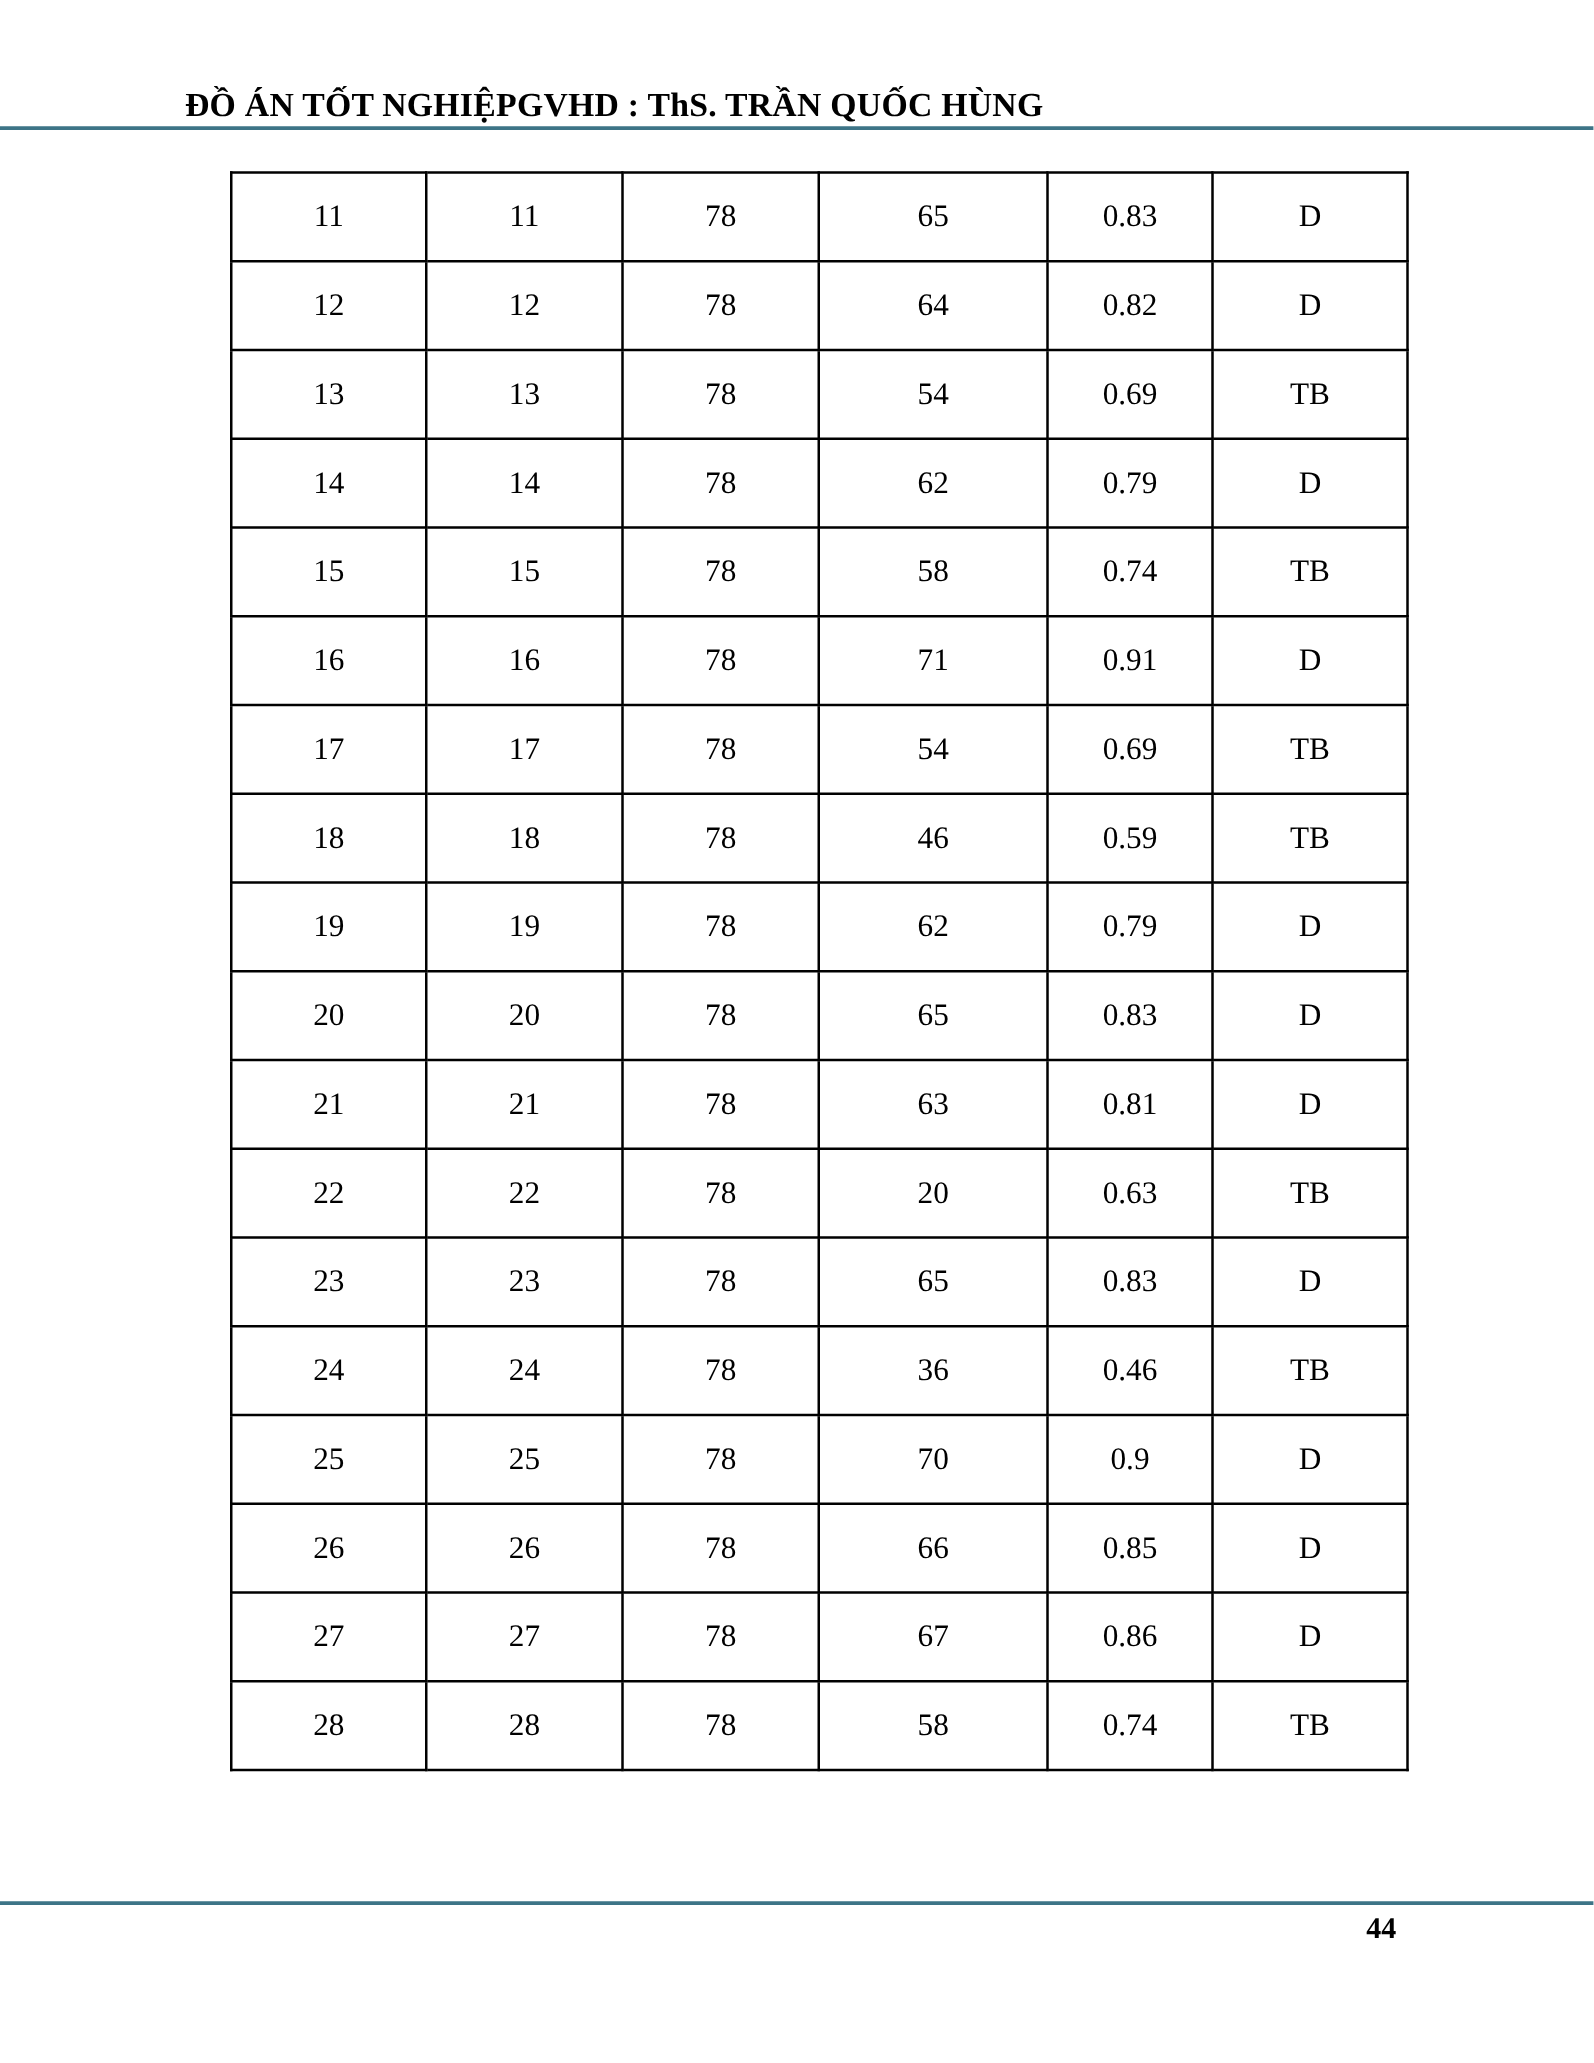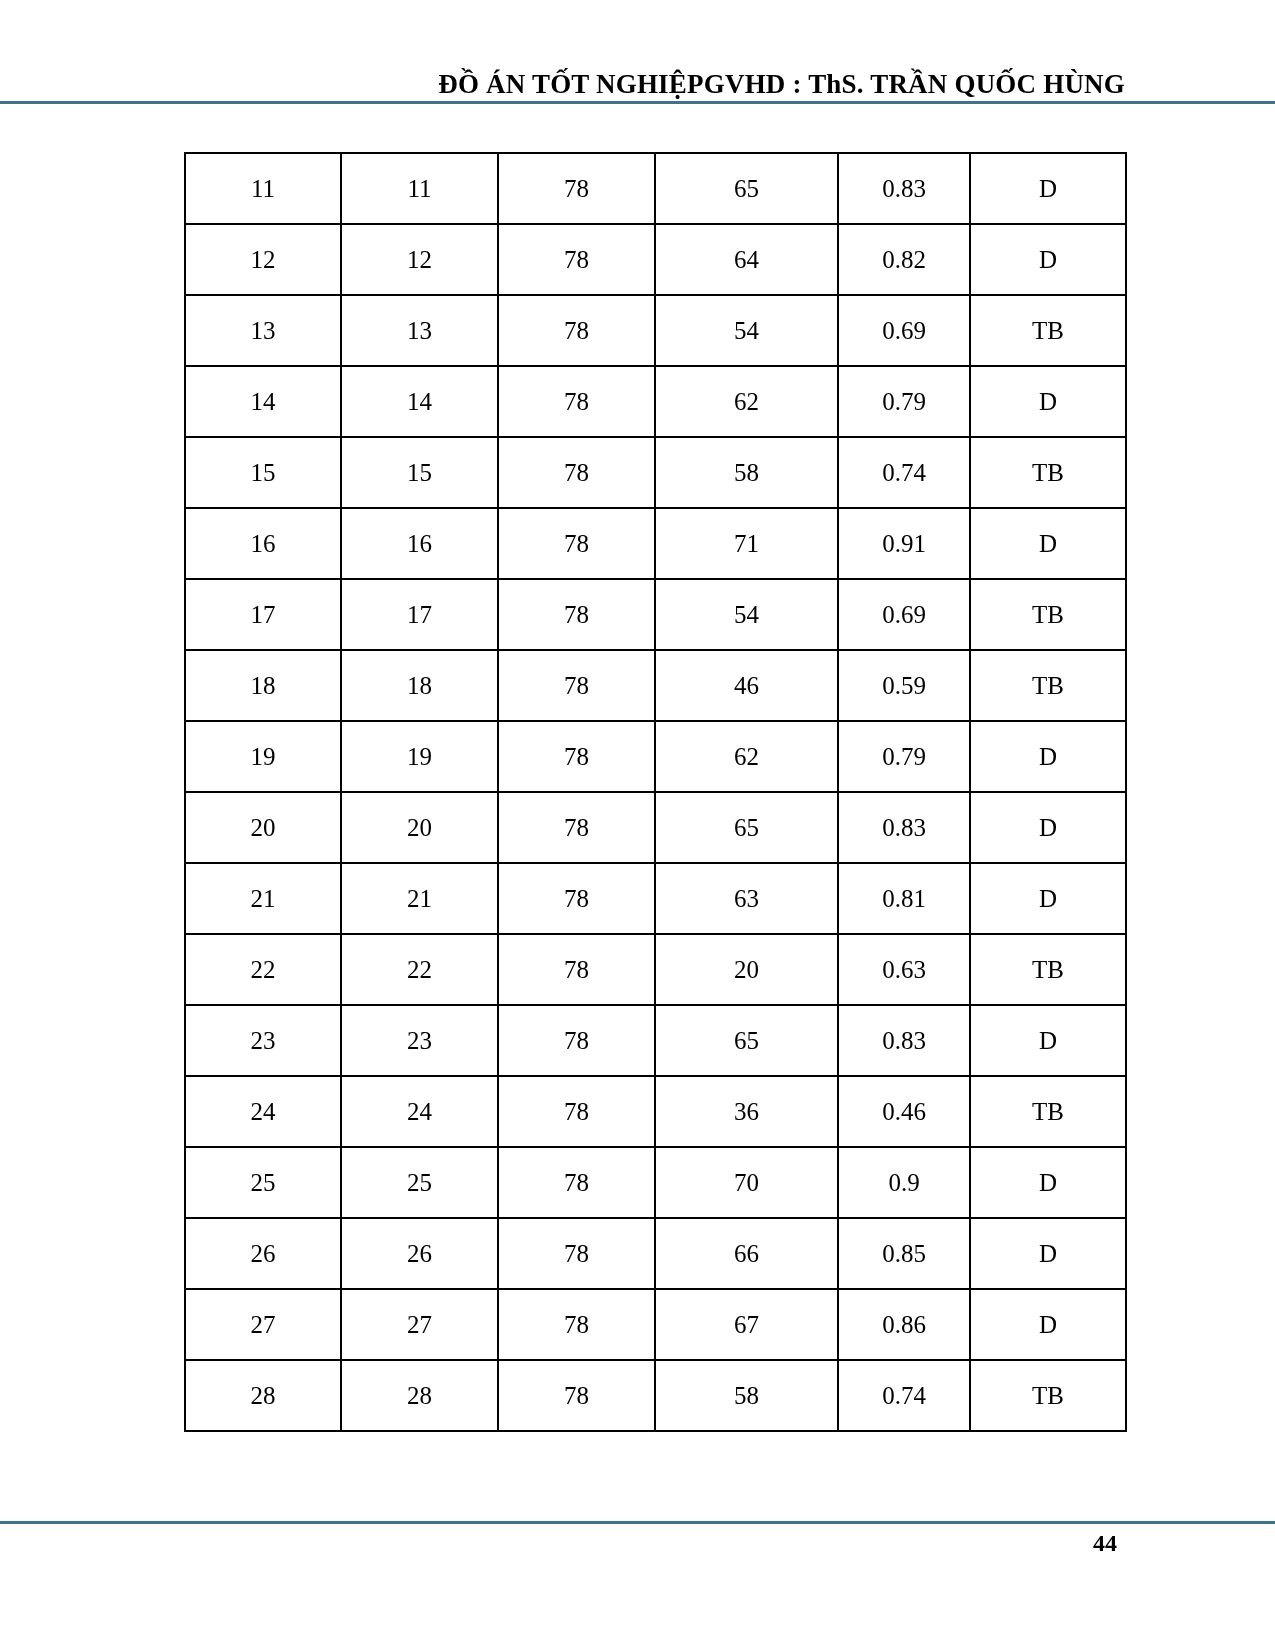--- a/index.html
+++ b/index.html
@@ -18,25 +18,25 @@
     background: #ffffff;
     overflow: hidden;
     box-sizing: border-box;
   }
 
   
   .page-header {
     position: absolute;
     top: 68px;
     left: 148px;
-    right: 140px;
+    right: 159px;
     height: 36px;
     display: flex;
     align-items: flex-start;
-    justify-content: flex-end;
+    justify-content: flex-start;
   }
   .header-left,
   .header-right {
     font-family: "Liberation Serif", "DejaVu Serif", serif;
     font-size: 27px;
     line-height: 32px;
     font-weight: 700;
     white-space: nowrap;
     letter-spacing: 0.2px;
   }
@@ -67,21 +67,21 @@
     right: 158px;
     font-family: "Liberation Serif", "DejaVu Serif", serif;
     font-size: 24px;
     line-height: 32px;
     font-weight: 700;
   }
 
   
   .table-wrap {
     position: absolute;
-    top: 152px;
+    top: 137px;
     left: 171px;
     width: 940px;
     padding-left: 13px;
   }
   table.data-table {
     border-collapse: collapse;
     width: 940px;
     table-layout: fixed;
   }
   table.data-table td {

